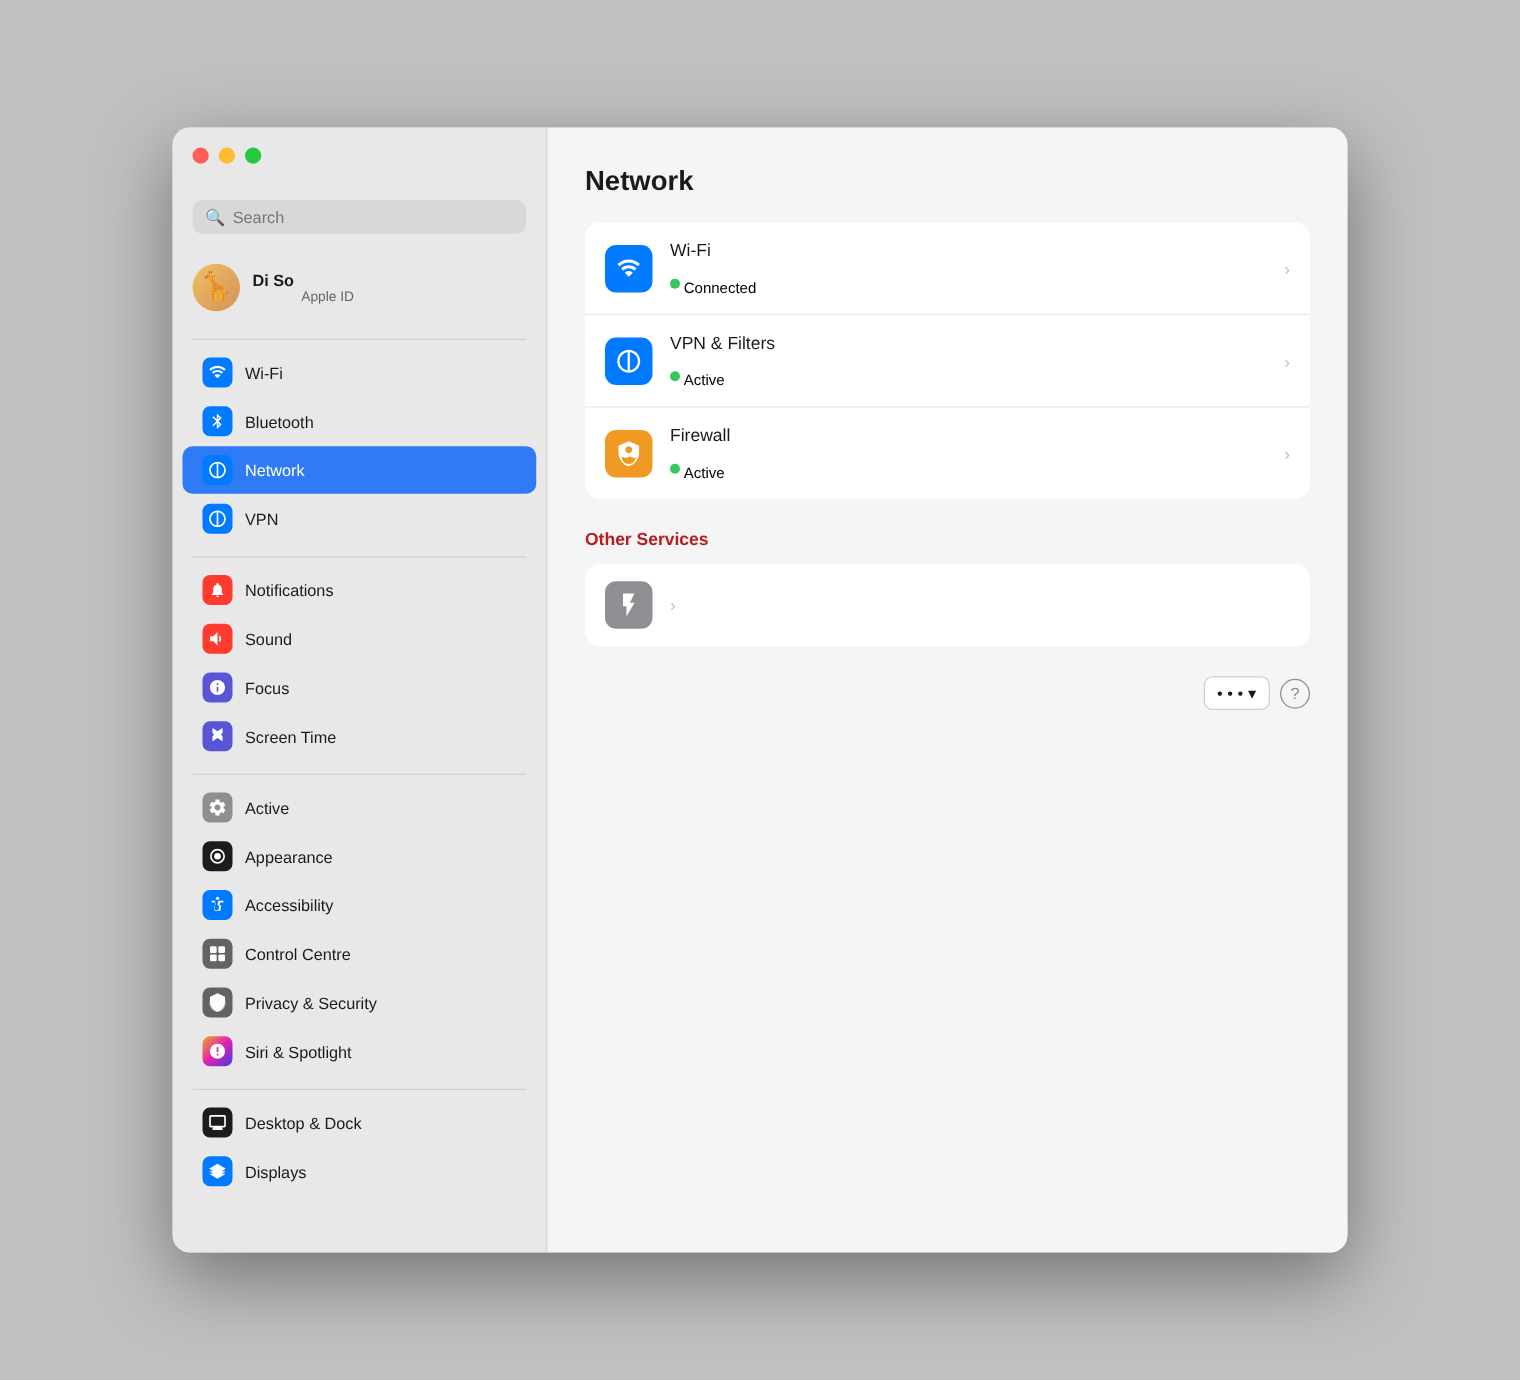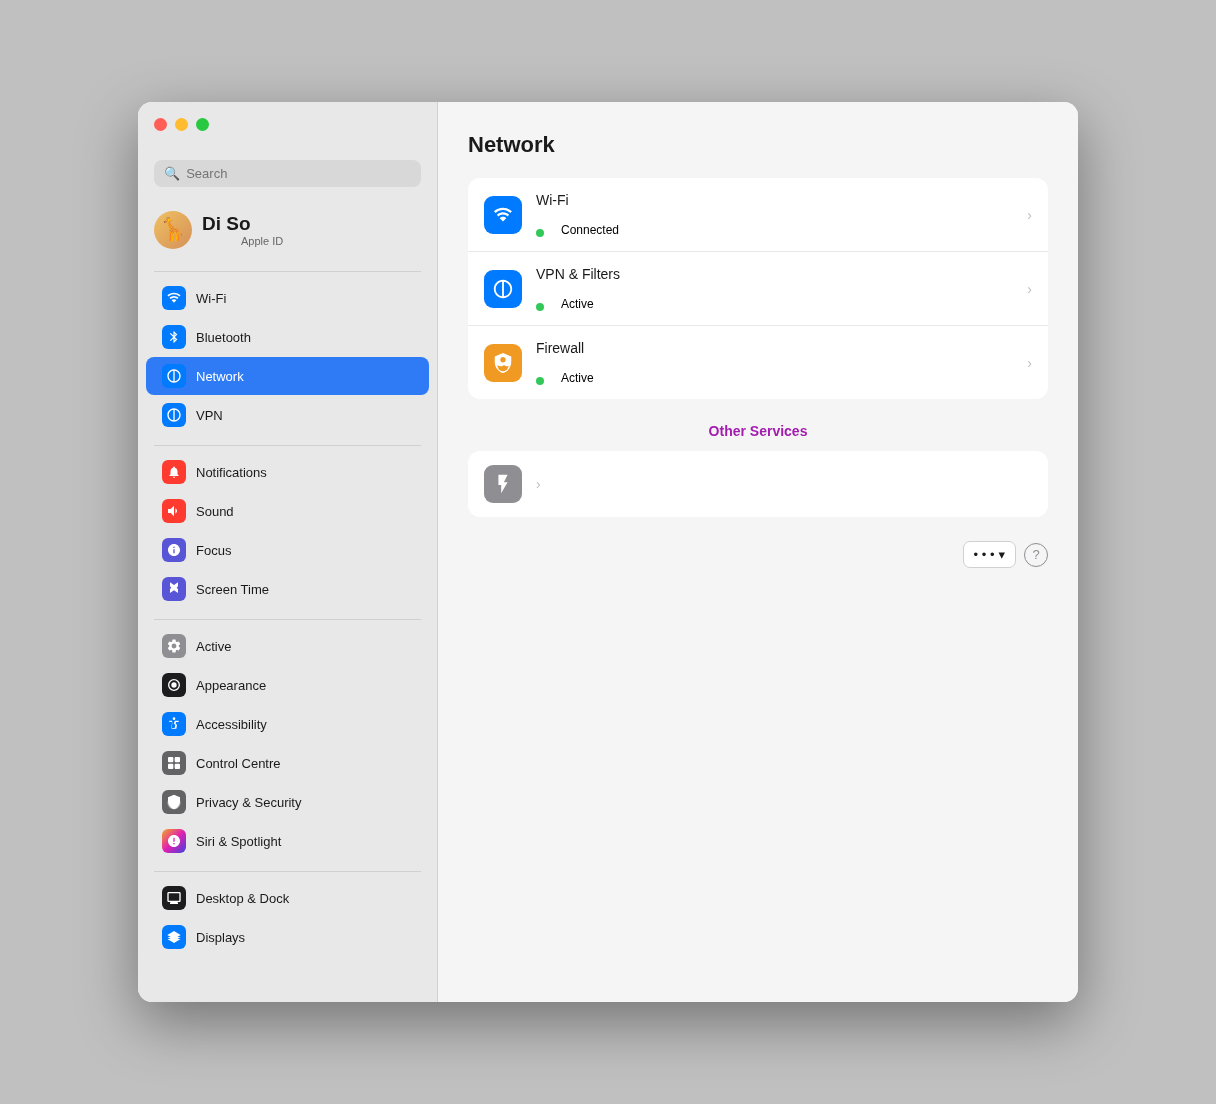--- a/index.html
+++ b/index.html
@@ -84,21 +84,21 @@
       border-radius: 50%;
       overflow: hidden;
       flex-shrink: 0;
       background: linear-gradient(135deg, #e8c97a, #c8956c);
       display: flex;
       align-items: center;
       justify-content: center;
       font-size: 20px;
     }
     .user-info { display: flex; flex-direction: column; }
-    .user-name { font-size: 19px; font-weight: 600; color: #1a1a1a; }
+    .user-name { font-size: 13px; font-weight: 600; color: #1a1a1a; }
     .user-subtitle { font-size: 11px; color: #666; margin-left: 39px; }
 
     .sidebar-group { margin-bottom: 4px; }
     .sidebar-item {
       display: flex;
       align-items: center;
       padding: 7px 16px;
       gap: 10px;
       cursor: pointer;
       border-radius: 8px;
@@ -187,40 +187,39 @@
       flex-shrink: 0;
       font-size: 20px;
     }
     .net-icon-wifi { background: #007aff; }
     .net-icon-vpn { background: #007aff; }
     .net-icon-firewall { background: #f09a23; }
     .net-icon-thunderbolt { background: #8e8e93; }
 
     .net-info { flex: 1; }
     .net-name { font-size: 14px; font-weight: 500; color: #1a1a1a; }
-    .net-status { display: flex; align-items: flex-end; gap: 17px; font-size: 12px; margin-top: 15px; }
+    .net-status { display: flex; align-items: flex-start; gap: 3px; font-size: 12px; margin-top: 15px; }
     .status-dot {
       width: 8px;
       height: 8px;
       border-radius: 50%;
       flex-shrink: 0;
     }
     .dot-green { background: #34c759; }
     .dot-red { background: #ff3b30; }
     .net-chevron {
       color: #c0c0c0;
       font-size: 14px;
     }
 
     .section-label {
       font-size: 14px;
       font-weight: 600;
-      color: #a21caf;
+      color: #b91c1c;
       margin-bottom: 12px;
-      text-align: center;
     }
 
     .bottom-controls {
       display: flex;
       justify-content: flex-end;
       align-items: center;
       gap: 8px;
       margin-top: 16px;
     }
     .more-btn {

